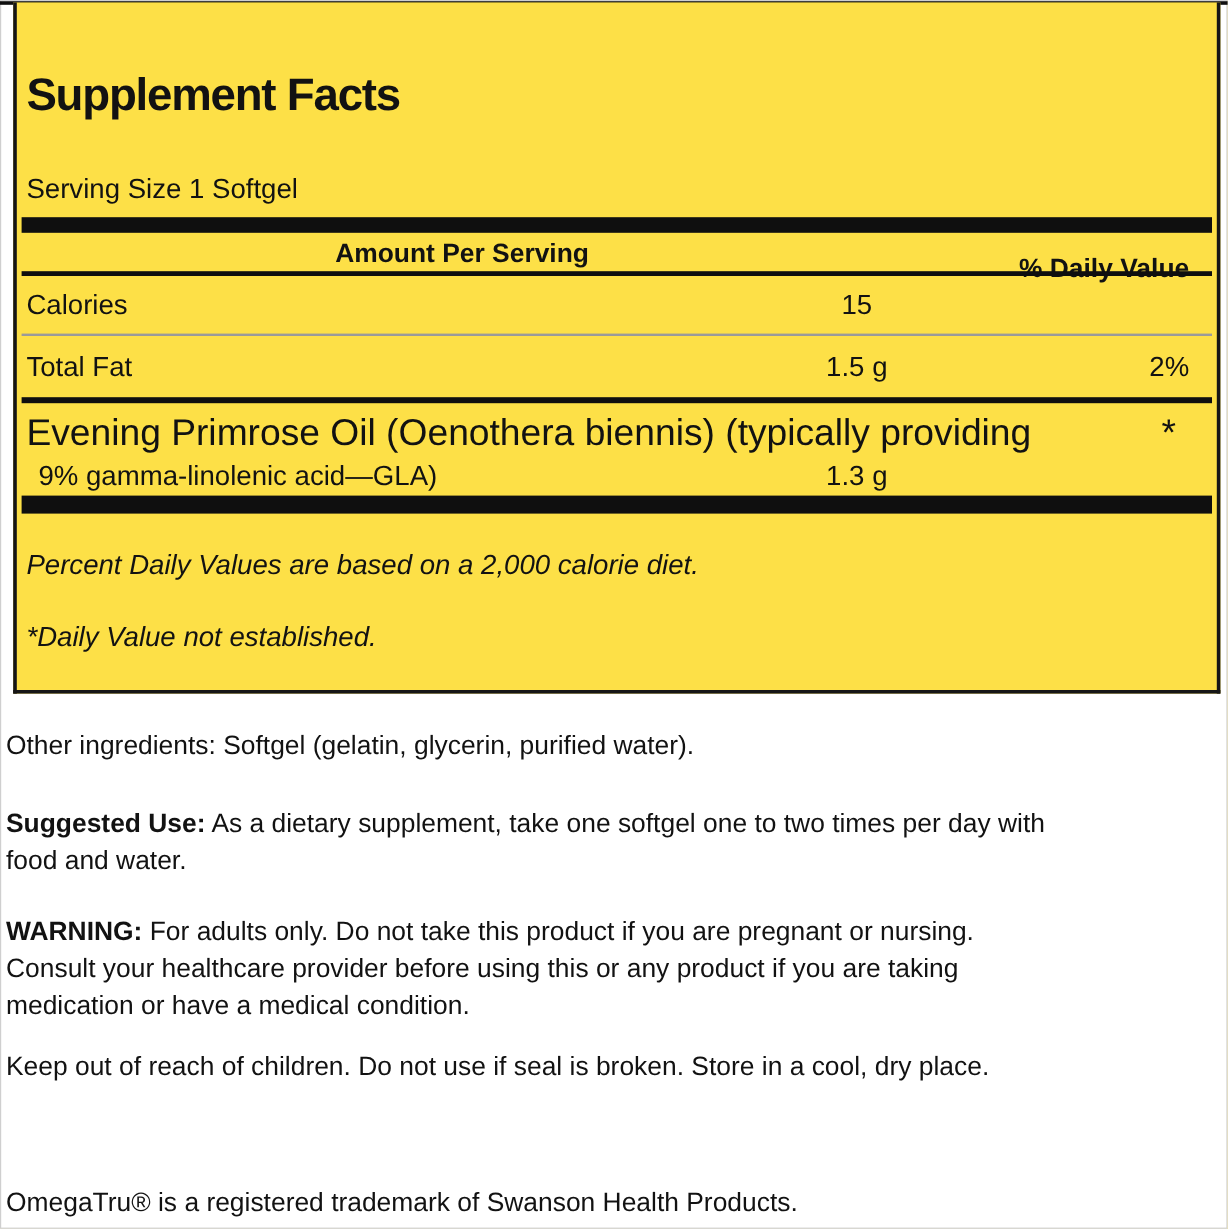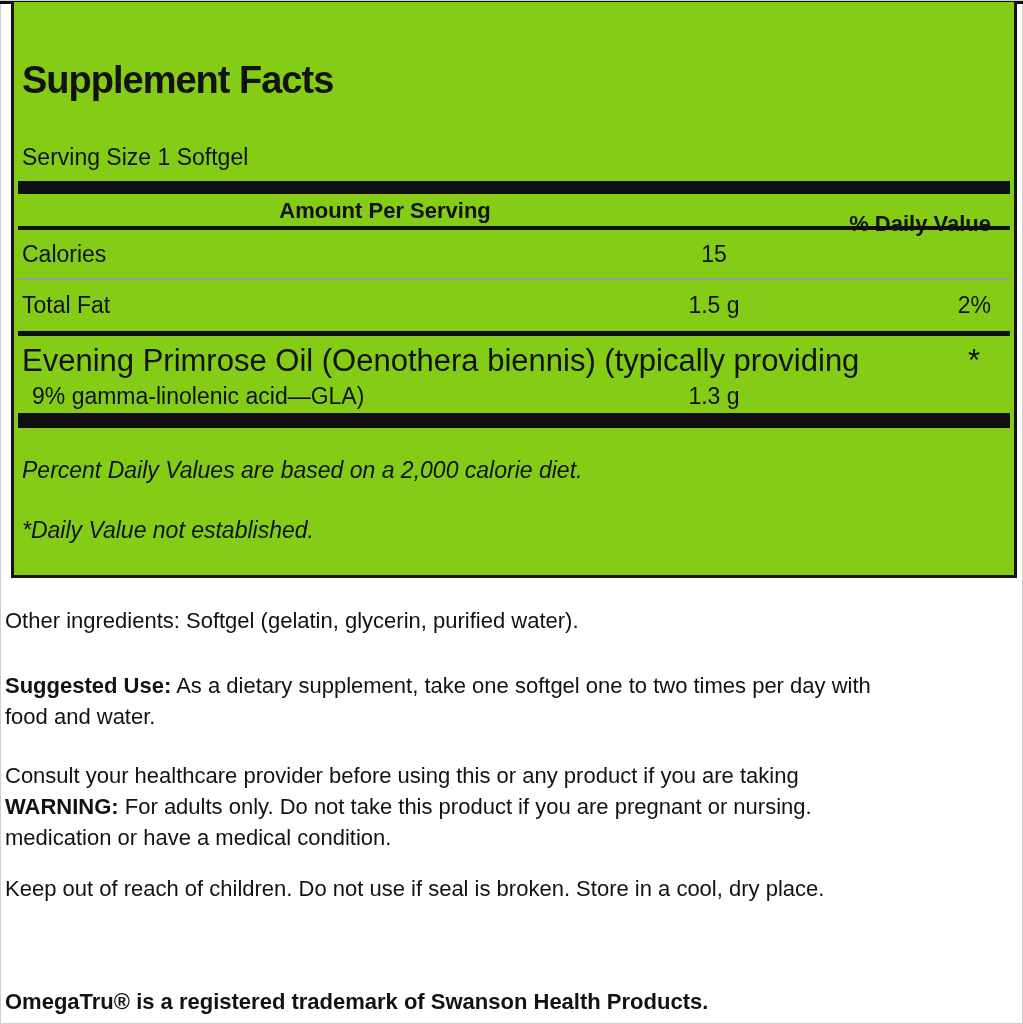--- a/index.html
+++ b/index.html
@@ -17,21 +17,21 @@
     pointer-events: none;
   }
   .top-rule {
     position: absolute; top: 1px; left: 0; width: 100%; height: 3px;
     background: #0f0f0f;
   }
   .facts-box {
     position: absolute; top: 2px; left: 11px;
     width: 1006px; height: 576px;
     border: 3px solid #161616; border-top: none;
-    background: #84cc16;
+    background: #fde047;
   }
   .fb-title {
     position: absolute; left: 8px; top: 56px;
     font-size: 38px; font-weight: bold; letter-spacing: -1px;
     line-height: 44px; white-space: nowrap;
   }
   .fb-serving {
     position: absolute; left: 8px; top: 140px;
     font-size: 23px; line-height: 30px; white-space: nowrap; text-align: center;
   }
@@ -90,21 +90,21 @@
   .fn-1 { top: 453px; }
   .fn-2 { top: 513px; }
   .body-text {
     position: absolute; left: 5px; right: 8px;
     font-size: 22px; line-height: 31px;
   }
   .t-other { top: 605px; }
   .t-suggested { top: 670px; }
   .t-warning { top: 760px; }
   .t-keep { top: 873px; }
-  .t-trademark { top: 986px; font-weight: bold; }
+  .t-trademark { top: 986px; font-weight: normal; }
   .bold-lead { font-weight: bold; }
   .nowrap { white-space: nowrap; }
 </style>
 </head>
 <body>
 
 <div class="page-frame"></div>
 <div class="top-rule"></div>
 
 <div class="facts-box">
@@ -156,20 +156,20 @@
 </div>
 
 <div class="body-text t-other">Other ingredients: Softgel (gelatin, glycerin, purified water).</div>
 
 <div class="body-text t-suggested">
   <div class="nowrap"><span class="bold-lead">Suggested Use:</span><span> As a dietary supplement, take one softgel one to two times per day with</span></div>
   <div class="nowrap">food and water.</div>
 </div>
 
 <div class="body-text t-warning">
+  <div class="nowrap"><span class="bold-lead">WARNING:</span><span> For adults only. Do not take this product if you are pregnant or nursing.</span></div>
   <div class="nowrap">Consult your healthcare provider before using this or any product if you are taking</div>
-  <div class="nowrap"><span class="bold-lead">WARNING:</span><span> For adults only. Do not take this product if you are pregnant or nursing.</span></div>
   <div class="nowrap">medication or have a medical condition.</div>
 </div>
 
 <div class="body-text t-keep nowrap">Keep out of reach of children. Do not use if seal is broken. Store in a cool, dry place.</div>
 
 <div class="body-text t-trademark nowrap">OmegaTru® is a registered trademark of Swanson Health Products.</div>
 
 </body></html>

